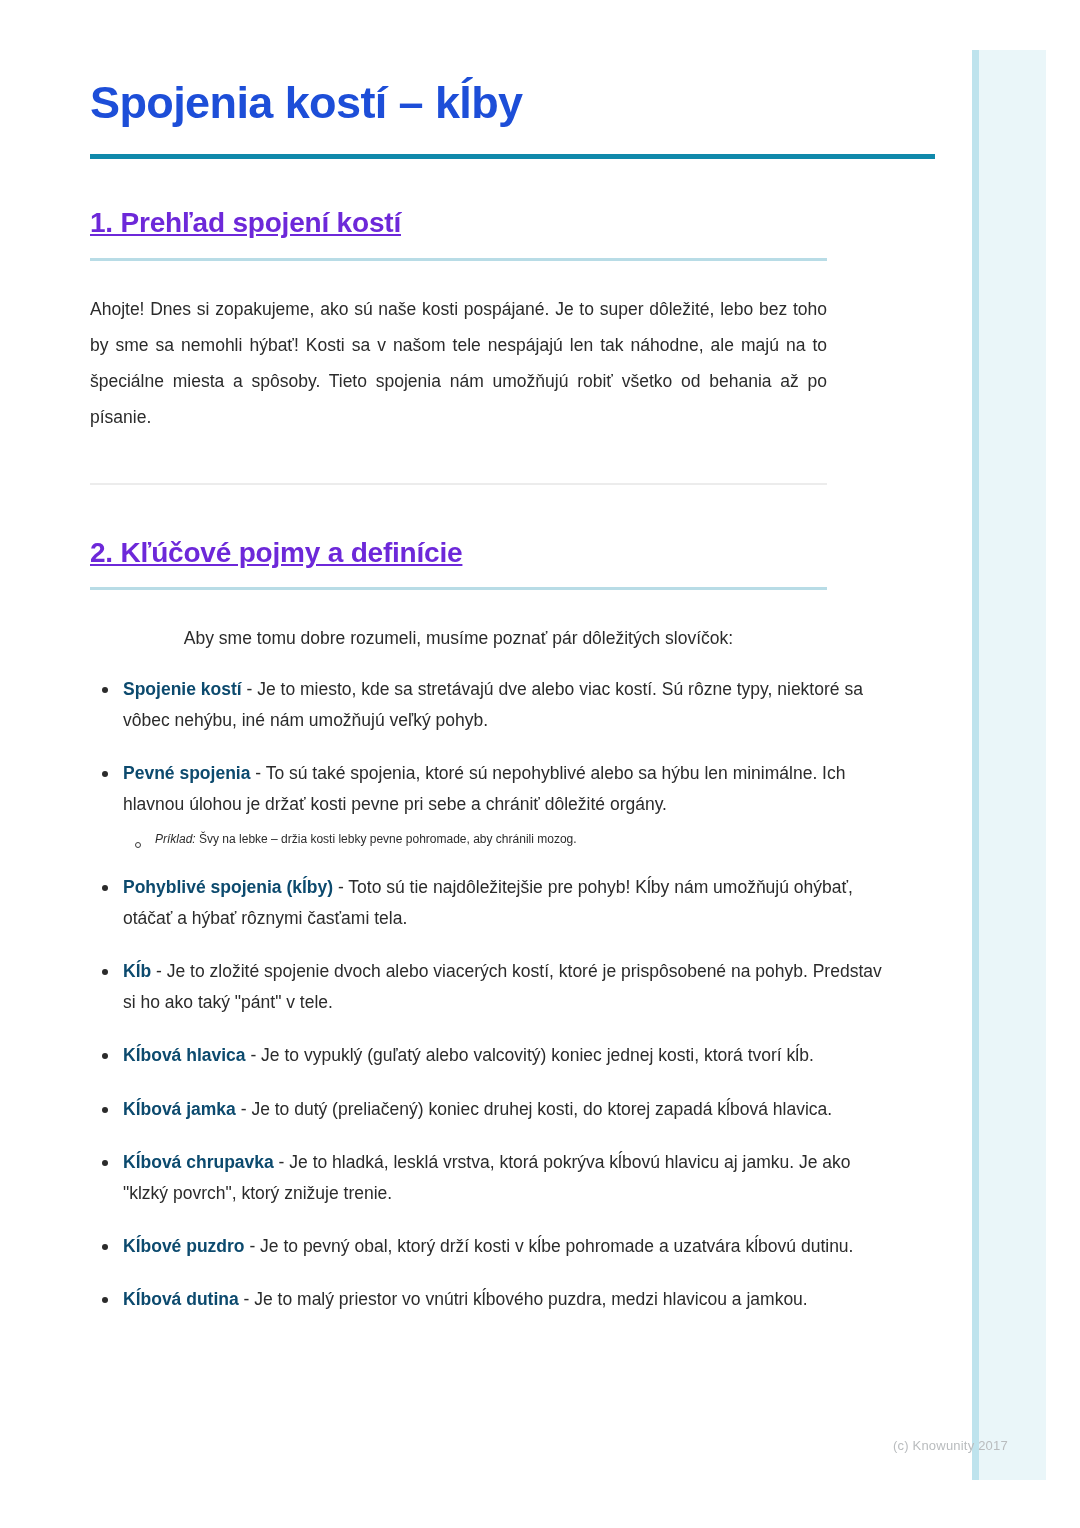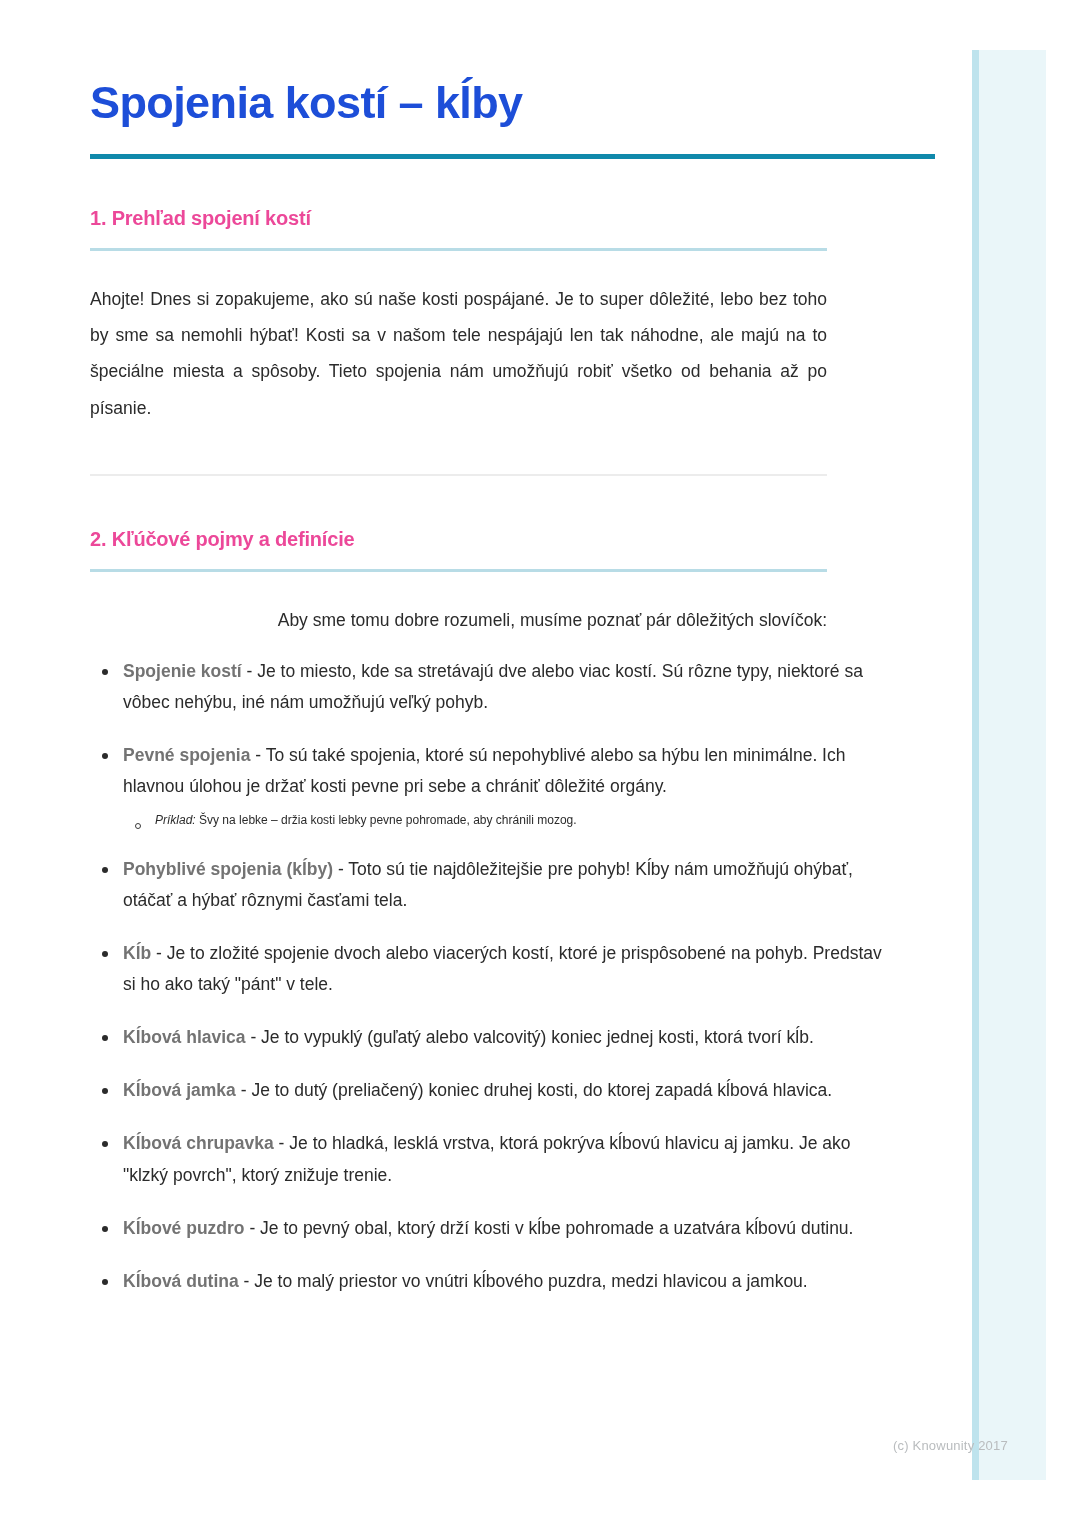--- a/index.html
+++ b/index.html
@@ -59,45 +59,46 @@
   }
   .title-rule {
     height: 5px;
     background: #1089ab;
     width: 845px;
     margin: 0 0 48px 0;
   }
 
   
   .section-heading {
-    font-size: 20px;
+    font-size: 28px;
     font-weight: 700;
-    color: #ec4899;
+    color: #6d28d9;
     letter-spacing: -0.2px;
     margin: 0 0 18px 0;
     line-height: 1.15;
+    text-decoration: underline;
   }
   .heading-rule {
     height: 3px;
     background: #b8dce6;
     width: 737px;
     margin: 0 0 30px 0;
   }
 
   
   .para {
     font-size: 17.5px;
     line-height: 2.06;
     color: #2b2b2b;
     margin: 0;
     text-align: justify;
     max-width: 737px;
   }
   .para.lead {
-    text-align: right;
+    text-align: center;
     margin-bottom: 0;
   }
 
   .soft-divider {
     height: 2px;
     background: #ececec;
     width: 737px;
     margin: 48px 0 52px 0;
   }
 
@@ -121,21 +122,21 @@
     position: absolute;
     left: 12px;
     top: 13px;
     width: 6px;
     height: 6px;
     border-radius: 50%;
     background: #2b2b2b;
   }
   ul.terms > li .term {
     font-weight: 700;
-    color: #737373;
+    color: #0c4a6e;
     margin-top: 24px;
   }
 
   ul.subterms {
     list-style: none;
     margin: 6px 0 0 0;
     padding: 0;
   }
   ul.subterms > li {
     position: relative;

